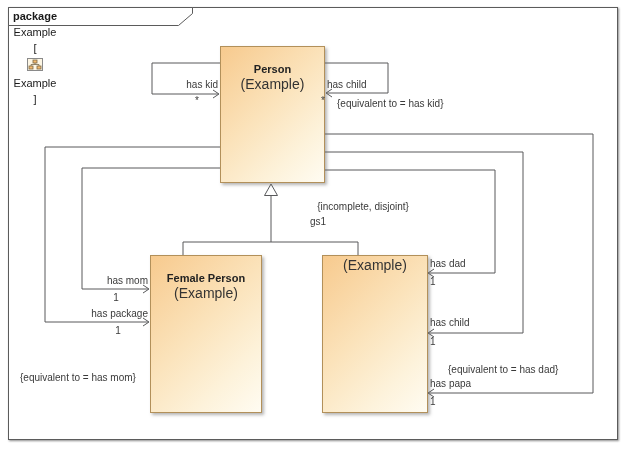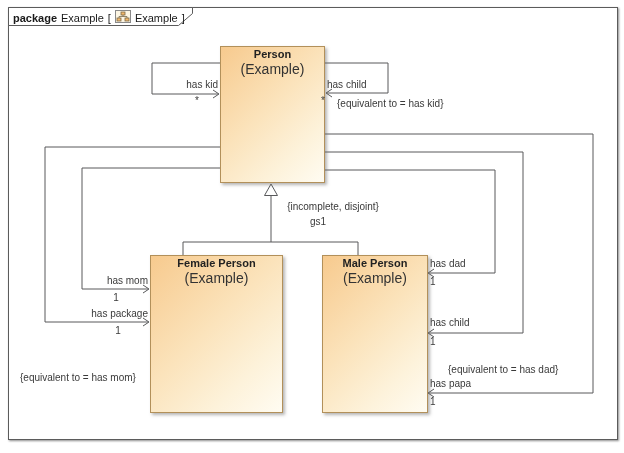--- a/index.html
+++ b/index.html
@@ -3,26 +3,26 @@
 <meta charset="utf-8">
 <style>
   html,body{margin:0;padding:0;background:#ffffff;}
   body{width:624px;height:453px;position:relative;font-family:"Liberation Sans",sans-serif;overflow:hidden;}
   .canvas{position:absolute;left:0;top:0;width:624px;height:453px;}
   .frame{position:absolute;left:8px;top:7px;width:608px;height:431px;border:1px solid #5b5b5b;box-shadow:1px 1px 2px rgba(0,0,0,.45);background:#ffffff;}
   .overlay{position:absolute;left:0;top:0;width:624px;height:453px;}
   .uml-class{position:absolute;box-sizing:border-box;border:1px solid #b2905a;
     background:linear-gradient(135deg,#f7ca8e 0%,#fbe3bb 45%,#fdf2da 75%,#fffcf2 100%);
     box-shadow:2px 2px 3px rgba(110,110,110,.5);text-align:center;}
-  .cls-title{font-size:11px;font-weight:bold;color:#222222;margin-top:1px;}
+  .cls-title{font-size:11px;font-weight:bold;color:#222222;margin-top:16px;}
   .cls-stereo{font-size:14px;color:#333333;margin-top:1px;}
   .lbl{position:absolute;font-size:10px;color:#3a3a3a;white-space:nowrap;line-height:12px;}
   .right{text-align:right;}
   .center{text-align:center;}
-  .tabtext{position:absolute;left:13px;top:10px;font-size:11px;color:#1a1a1a;white-space:nowrap;display:flex;align-items:center;gap:4px;}
+  .tabtext{position:absolute;left:13px;top:10px;font-size:11px;color:#1a1a1a;white-space:nowrap;display:flex;align-items:center;gap:4px;flex-direction:column;}
   .tabtext .kw{font-weight:bold;}
   .dicon{display:inline-block;position:relative;top:0px;}
 </style>
 </head>
 <body>
 
 <div class="canvas">
 
   <div class="frame"></div>
 
@@ -71,27 +71,26 @@
     </span>
     <span>Example</span>
     <span>]</span>
   </div>
 
   <div class="uml-class" style="left:220px;top:46px;width:105px;height:137px;">
     <div class="cls-title">Person</div>
     <div class="cls-stereo">(Example)</div>
   </div>
 
-  <div class="uml-class" style="left:150px;top:255px;width:133px;height:158px;">
+  <div class="uml-class" style="left:150px;top:255px;width:112px;height:158px;">
     <div class="cls-title">Female Person</div>
     <div class="cls-stereo">(Example)</div>
   </div>
 
   <div class="uml-class" style="left:322px;top:255px;width:106px;height:158px;">
-    <div class="cls-title">Male Person</div>
     <div class="cls-stereo">(Example)</div>
   </div>
 
   <div class="lbl right" style="left:156px;top:79px;width:62px;">has kid</div>
   <div class="lbl center" style="left:190px;top:95px;width:14px;">*</div>
 
   <div class="lbl" style="left:327px;top:79px;">has child</div>
   <div class="lbl" style="left:321px;top:95px;">*</div>
   <div class="lbl" style="left:337px;top:98px;">{equivalent to = has kid}</div>
 
@@ -105,16 +104,16 @@
   <div class="lbl" style="left:430px;top:258px;">has dad</div>
   <div class="lbl" style="left:430px;top:276px;">1</div>
 
   <div class="lbl" style="left:430px;top:317px;">has child</div>
   <div class="lbl" style="left:430px;top:336px;">1</div>
   <div class="lbl" style="left:448px;top:352px;margin-top:12px;">{equivalent to = has dad}</div>
 
   <div class="lbl" style="left:430px;top:378px;">has papa</div>
   <div class="lbl" style="left:430px;top:396px;">1</div>
 
-  <div class="lbl center" style="left:272px;top:201px;width:122px;">{incomplete, disjoint}</div>
+  <div class="lbl center" style="left:272px;top:201px;width:122px;padding-left:30px;">{incomplete, disjoint}</div>
   <div class="lbl center" style="left:258px;top:216px;width:120px;">gs1</div>
 
 </div>
 
 </body></html>

